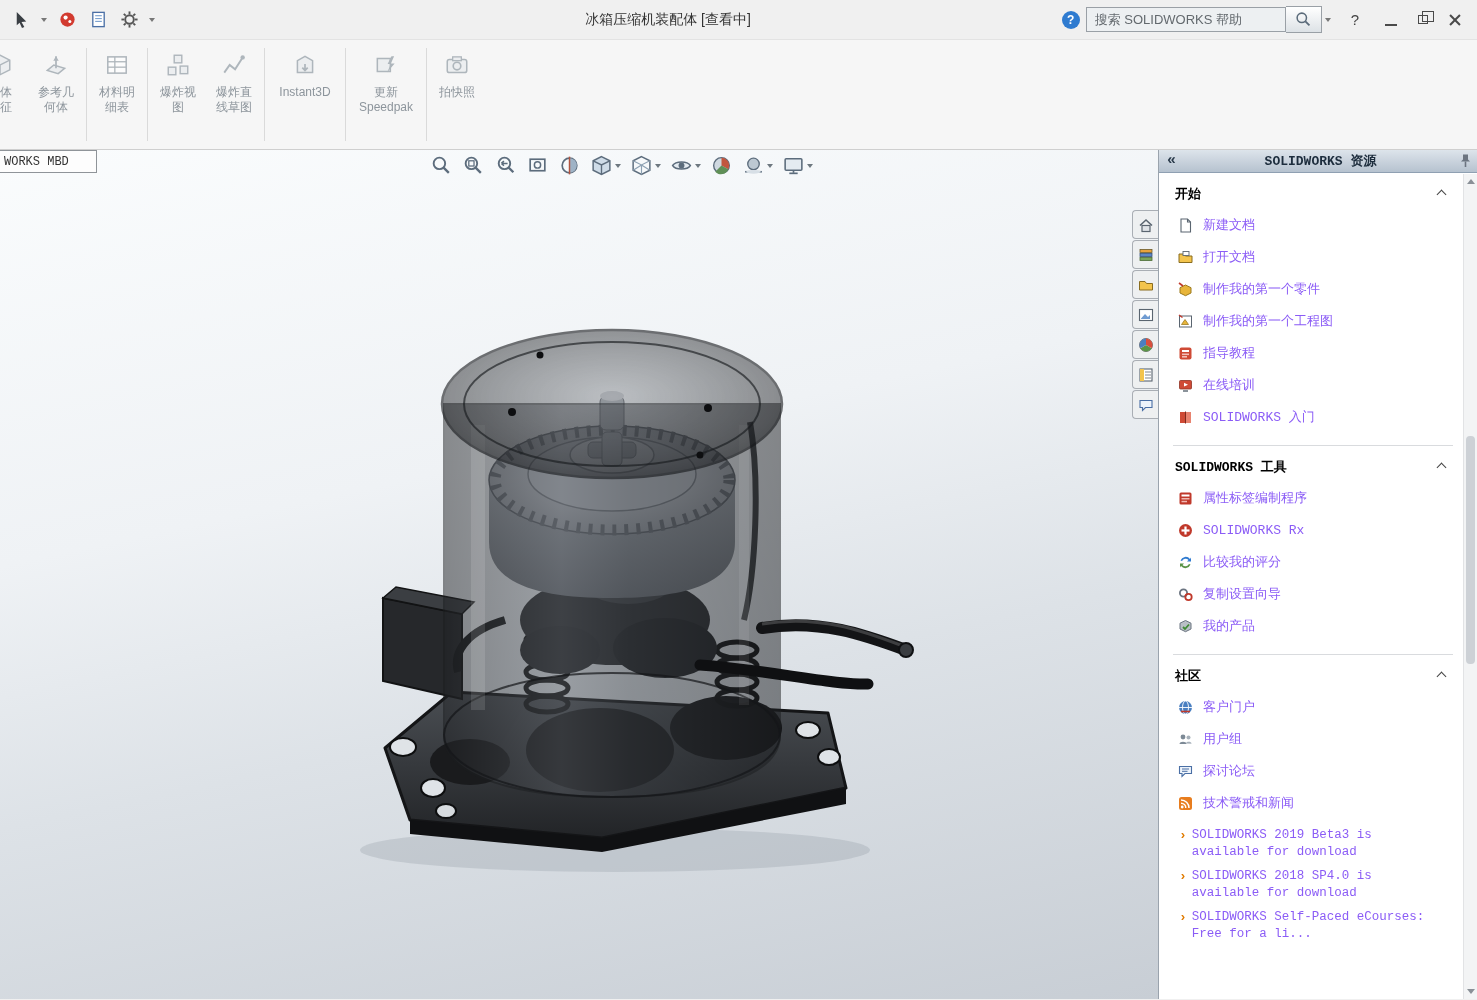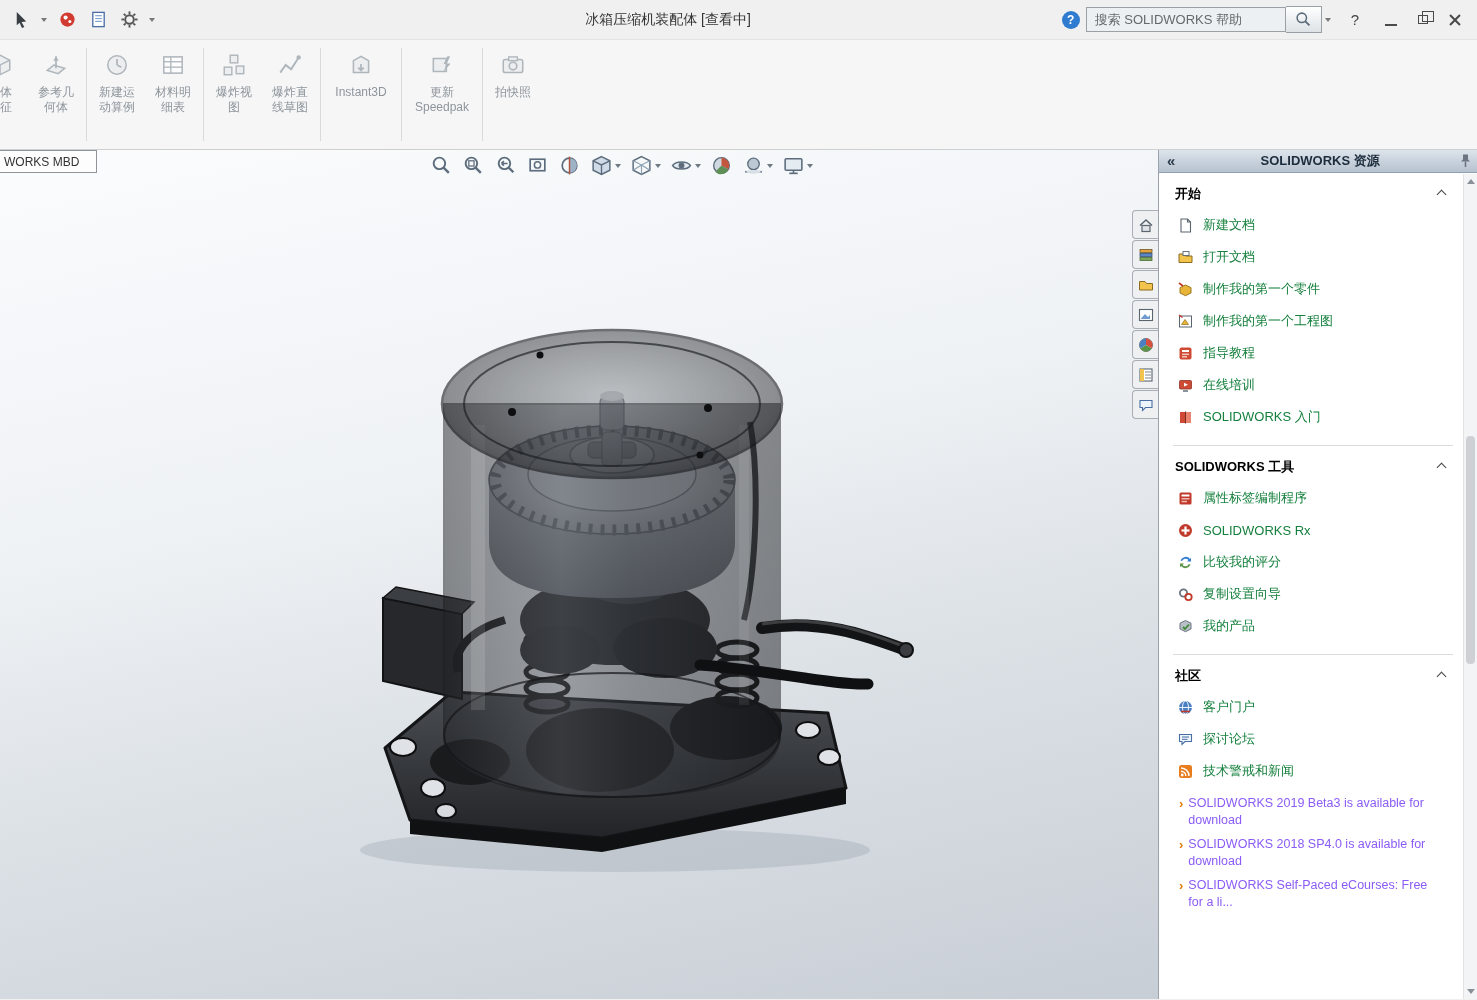--- a/index.html
+++ b/index.html
@@ -34,21 +34,21 @@
   
   .ribbon{height:110px;background:#f6f6f6;border-bottom:1px solid #cfcfcf;display:flex;align-items:stretch;overflow:hidden;}
   .rb{width:56px;display:flex;flex-direction:column;align-items:center;padding-top:12px;color:#8d959c;font-size:12px;line-height:15px;text-align:center;}
   .rb.cut{margin-left:-28px;}
   .rb.wide{width:76px;}
   .rb-icon{width:26px;height:26px;margin-bottom:7px;opacity:.75;}
   .rb-icon svg{width:26px;height:26px;}
   .rsep{width:1px;background:#dadada;margin:8px 2px;}
 
   
-  .main{display:flex;height:849px;}
+  .main{display:flex;height:849px;font-family:Liberation Mono, monospace;}
   .viewport{position:relative;width:1158px;height:849px;
     background:linear-gradient(168deg,#fafcfd 0%,#eff2f5 38%,#dde2e7 62%,#c8ced5 100%);}
   .model-svg{position:absolute;left:0;top:0;width:100%;height:100%;}
 
   .mbd-tab{position:absolute;left:0;top:0;height:23px;width:97px;background:#fdfdfd;border:1px solid #8f9499;border-left:none;
     display:flex;align-items:center;padding-left:4px;font-size:12px;color:#333;}
 
   .hud{position:absolute;left:430px;top:4px;display:flex;align-items:center;gap:9px;}
   .hud-ic{display:flex;align-items:center;gap:2px;}
   .hud-ic svg{width:23px;height:23px;}
@@ -66,21 +66,21 @@
   .tp-collapse{font-size:15px;font-weight:bold;color:#2a3a4a;margin:0 8px 2px 8px;}
   .tp-title{flex:1;text-align:center;font-size:13px;font-weight:bold;color:#1d2d3d;}
   .tp-pin{margin-right:4px;display:flex;}
   .tp-pin svg{width:16px;height:16px;}
   .tp-body{padding:10px 24px 0 14px;overflow:hidden;height:826px;}
   .tp-section{margin-top:12px;padding-top:10px;border-top:1px solid #d9dbde;}
   .tp-section:first-child{margin-top:0;padding-top:0;border-top:none;}
   .tp-sec-head{display:flex;justify-content:space-between;align-items:center;font-size:13px;font-weight:bold;color:#000;
     padding:2px 4px 6px 2px;}
   .chev{width:7px;height:7px;border-left:1.6px solid #444;border-top:1.6px solid #444;transform:rotate(45deg);margin-right:4px;}
-  .tp-item{display:flex;align-items:center;gap:9px;height:32px;font-size:13px;color:#15803d;padding-left:4px;}
+  .tp-item{display:flex;align-items:center;gap:9px;height:32px;font-size:13px;color:#8b5cf6;padding-left:4px;}
   .tp-item svg{width:17px;height:17px;flex:none;}
   .news{margin-top:8px;padding-left:6px;}
   .news-item{display:flex;gap:5px;margin-bottom:7px;}
   .news-bullet{color:#e07b00;font-weight:bold;font-size:13px;line-height:17px;}
   .news-text{color:#8b5cf6;font-size:12.5px;line-height:17px;max-width:250px;}
 
   .tp-scroll{position:absolute;right:0;top:24px;bottom:0;width:14px;background:#f3f4f5;border-left:1px solid #e2e3e5;}
   .tp-thumb{position:absolute;left:2px;top:262px;width:9px;height:228px;background:#cdd1d6;border-radius:4px;}
   .scroll-arrow-up{position:absolute;left:3px;top:5px;width:0;height:0;border-left:4px solid transparent;border-right:4px solid transparent;border-bottom:5px solid #8a9097;}
   .scroll-arrow-down{position:absolute;left:3px;bottom:5px;width:0;height:0;border-left:4px solid transparent;border-right:4px solid transparent;border-top:5px solid #8a9097;}
@@ -168,31 +168,20 @@
       <svg viewBox="0 0 24 24">
           <path d="M4 17 L10 12 L20 15 L14 20 Z" fill="#e9ecee" stroke="#97a1a9" stroke-width="1.4"></path>
           <line x1="12" y1="15" x2="12" y2="4" stroke="#97a1a9" stroke-width="1.6"></line>
           <path d="M12 4 L9.5 8 H14.5 Z" fill="#97a1a9"></path>
         </svg>
     </span>
     <span>参考几</span>
     <span>何体</span>
   </div>
   <div class="rsep"></div>
-  <div class="rb">
-    <span class="rb-icon">
-      <svg viewBox="0 0 24 24">
-          <circle cx="12" cy="12" r="8.5" fill="#e9ecee" stroke="#97a1a9" stroke-width="1.4"></circle>
-          <line x1="12" y1="12" x2="12" y2="6.5" stroke="#97a1a9" stroke-width="1.6"></line>
-          <line x1="12" y1="12" x2="16" y2="14" stroke="#97a1a9" stroke-width="1.6"></line>
-        </svg>
-    </span>
-    <span>新建运</span>
-    <span>动算例</span>
-  </div>
   <div class="rb">
     <span class="rb-icon">
       <svg viewBox="0 0 24 24">
           <rect x="3.5" y="4.5" width="17" height="15" fill="#fff" stroke="#97a1a9" stroke-width="1.4"></rect>
           <line x1="3.5" y1="9" x2="20.5" y2="9" stroke="#97a1a9" stroke-width="1.2"></line>
           <line x1="3.5" y1="14" x2="20.5" y2="14" stroke="#97a1a9" stroke-width="1.2"></line>
           <line x1="10" y1="4.5" x2="10" y2="19.5" stroke="#97a1a9" stroke-width="1.2"></line>
         </svg>
     </span>
     <span>材料明</span>
@@ -614,20 +603,29 @@
           <svg viewBox="0 0 17 17">
               <circle cx="8.5" cy="8.5" r="6.5" fill="#4a7fc1"></circle>
               <ellipse cx="8.5" cy="8.5" rx="3" ry="6.5" fill="none" stroke="#fff" stroke-width="0.9"></ellipse>
               <line x1="2" y1="8.5" x2="15" y2="8.5" stroke="#fff" stroke-width="0.9"></line>
               <path d="M4 12.5 L13 12.5" stroke="#c0392b" stroke-width="1.6"></path>
             </svg>
           <span>客户门户</span>
         </div>
         <div class="tp-item">
           <svg viewBox="0 0 17 17">
+              <circle cx="6" cy="6" r="2.4" fill="#7d8a96"></circle>
+              <path d="M2.5 13 C2.5 10 9.5 10 9.5 13 Z" fill="#7d8a96"></path>
+              <circle cx="11.5" cy="6.5" r="2" fill="#a7b1ba"></circle>
+              <path d="M8.8 12.5 C9.2 10.2 14.5 10.2 14.5 12.8 Z" fill="#a7b1ba"></path>
+            </svg>
+          <span>用户组</span>
+        </div>
+        <div class="tp-item">
+          <svg viewBox="0 0 17 17">
               <path d="M2.5 3.5 H14.5 V10.5 H8 L5 13.5 V10.5 H2.5 Z" fill="#eef4fb" stroke="#4a6fa5" stroke-width="1.1"></path>
               <line x1="5" y1="6" x2="12" y2="6" stroke="#4a6fa5" stroke-width="1"></line>
               <line x1="5" y1="8.3" x2="10.5" y2="8.3" stroke="#4a6fa5" stroke-width="1"></line>
             </svg>
           <span>探讨论坛</span>
         </div>
         <div class="tp-item">
           <svg viewBox="0 0 17 17">
               <rect x="2" y="2" width="13" height="13" rx="2.5" fill="#e87d1e"></rect>
               <circle cx="5.2" cy="12" r="1.4" fill="#fff"></circle>

